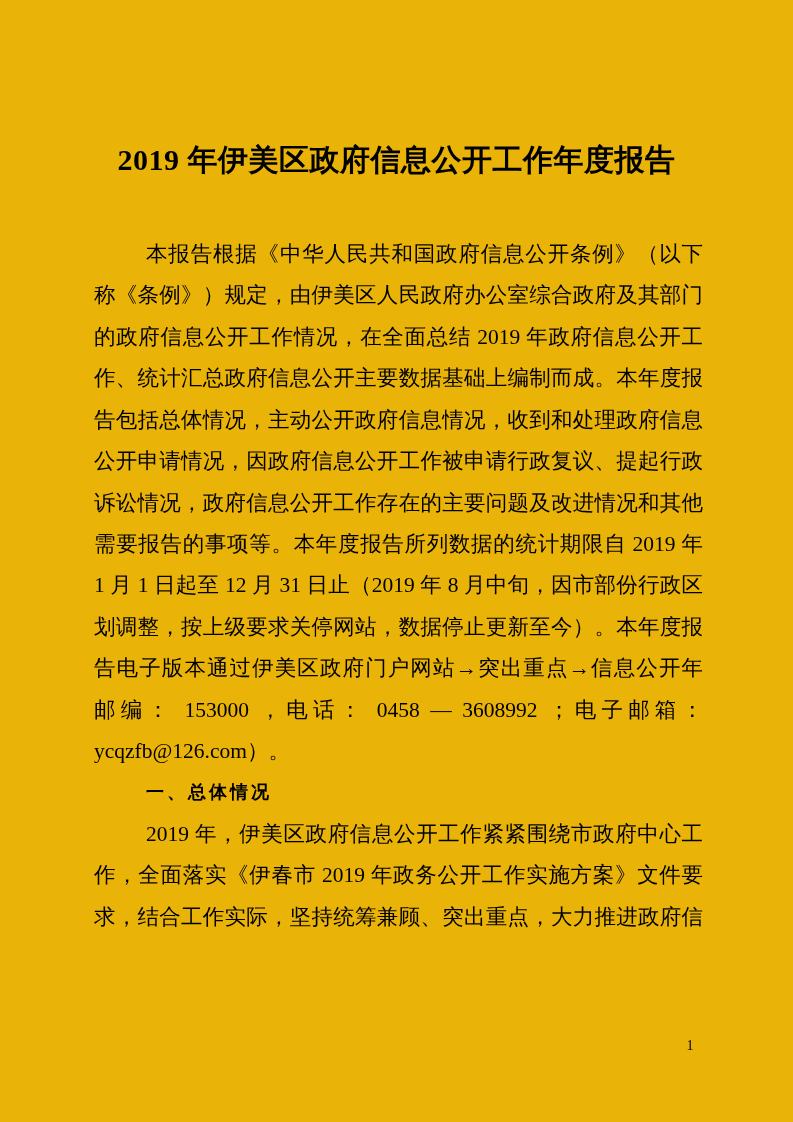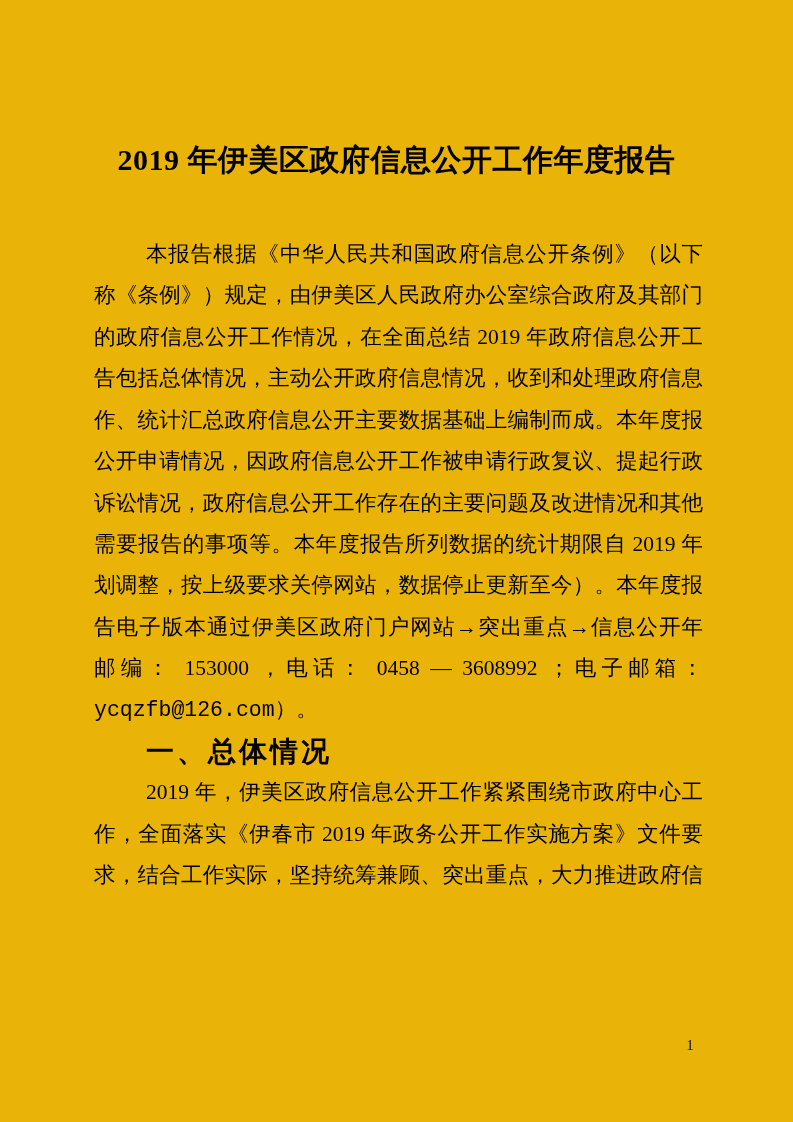--- a/index.html
+++ b/index.html
@@ -44,26 +44,25 @@
     text-justify: inter-character;
     overflow: hidden;
     white-space: normal;
   }
   .line.indent {
     padding-left: 52px;
   }
   .line.last {
     text-align: center;
     text-align-last: left;
-    font-family: Liberation Mono, monospace;
   }
   .section-heading {
     font-family: "Liberation Sans", sans-serif;
     font-weight: bold;
-    font-size: 28px;
+    font-size: 18px;
     height: 41.43px;
     line-height: 41.43px;
     padding-left: 52px;
     letter-spacing: 3px;
     text-align: left;
   }
   .page-number {
     position: absolute;
     top: 1036px;
     left: 681px;
@@ -79,25 +78,26 @@
 
 <div class="page">
 
   <h1 class="doc-title">2019 年伊美区政府信息公开工作年度报告</h1>
 
   <div class="text-block">
 
     <div class="line indent">本报告根据《中华人民共和国政府信息公开条例》（以下简</div>
     <div class="line">称《条例》）规定，由伊美区人民政府办公室综合政府及其部门</div>
     <div class="line">的政府信息公开工作情况，在全面总结 2019 年政府信息公开工</div>
+    <div class="line">作、统计汇总政府信息公开主要数据基础上编制而成。本年度报</div>
     <div class="line">告包括总体情况，主动公开政府信息情况，收到和处理政府信息</div>
-    <div class="line">作、统计汇总政府信息公开主要数据基础上编制而成。本年度报</div>
     <div class="line">公开申请情况，因政府信息公开工作被申请行政复议、提起行政</div>
     <div class="line">诉讼情况，政府信息公开工作存在的主要问题及改进情况和其他</div>
     <div class="line">需要报告的事项等。本年度报告所列数据的统计期限自 2019 年</div>
+    <div class="line">1 月 1 日起至 12 月 31 日止（2019 年 8 月中旬，因市部份行政区</div>
     <div class="line">划调整，按上级要求关停网站，数据停止更新至今）。本年度报</div>
     <div class="line">告电子版本通过伊美区政府门户网站→突出重点→信息公开年</div>
     <div class="line">邮编： 153000 ，电话： 0458 — 3608992 ；电子邮箱：</div>
     <div class="line last">ycqzfb@126.com）。</div>
 
     <div class="section-heading">一、总体情况</div>
 
     <div class="line indent">2019 年，伊美区政府信息公开工作紧紧围绕市政府中心工</div>
     <div class="line">作，全面落实《伊春市 2019 年政务公开工作实施方案》文件要</div>
     <div class="line">求，结合工作实际，坚持统筹兼顾、突出重点，大力推进政府信</div>

